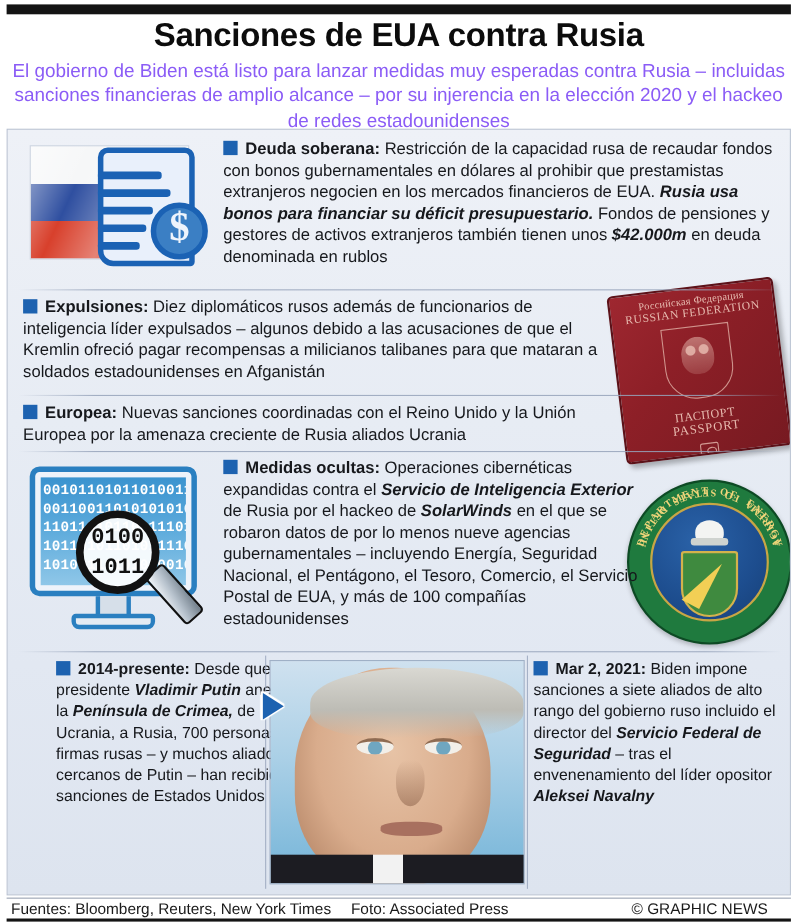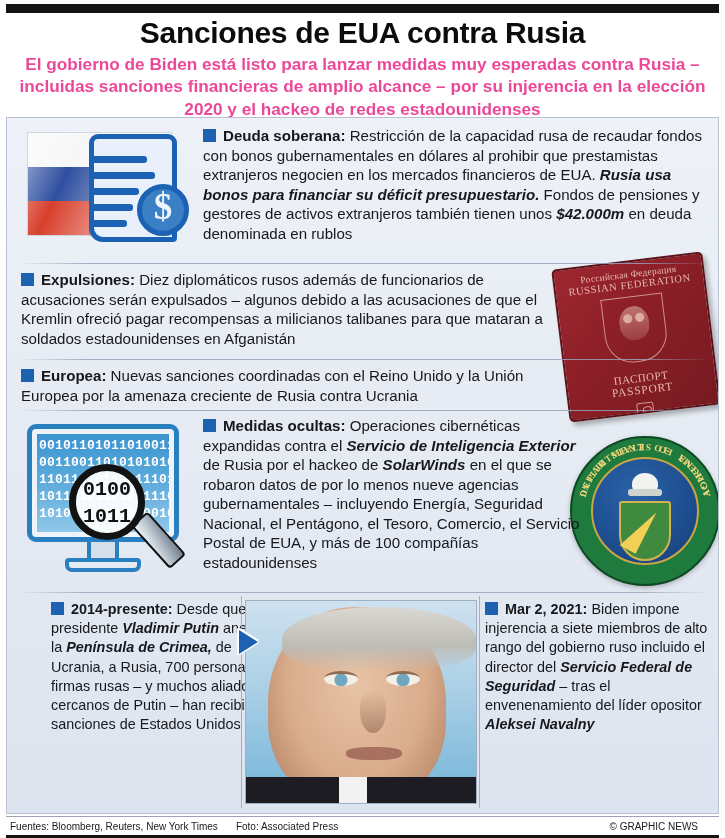--- a/index.html
+++ b/index.html
@@ -25,21 +25,21 @@
     position: absolute; left: 0; top: 14px; width: 725px;
     text-align: center;
     padding: 0 0;
   }
   .title {
     font-size: 30px; font-weight: bold; color: #0c0c0c;
     letter-spacing: -0.3px; line-height: 34px;
     margin-top: 2px;
   }
   .subtitle {
-    font-size: 17.2px; font-weight: bold; color: #ec4899;
+    font-size: 17.2px; font-weight: normal; color: #8b5cf6;
     line-height: 22.4px; margin-top: 3px;
     padding: 0 6px;
   }
 
   
   .body-panel {
     position: absolute; left: 6px; top: 117px;
     width: 713px; height: 697px;
     background: linear-gradient(180deg,#eef1f7 0%, #e7ecf4 38%, #e2e8f2 70%, #dde4ef 100%);
     border: 1px solid #b9c2d2;
@@ -279,21 +279,21 @@
   .vline {
     position: absolute; top: 478px; width: 1px; height: 212px;
     background: rgba(150,163,186,.8);
   }
 
   
   .footer {
     position: absolute; left: 6px; top: 816px; width: 713px; height: 22px;
     border-top: 1px solid #9aa3b2; border-bottom: 3px solid #141414;
     display: flex; align-items: center;
-    font-size: 10px; color: #1a1a1a;
+    font-size: 14px; color: #1a1a1a;
   }
   .footer .src { margin-left: 4px; }
   .footer .foto { margin-left: 18px; }
   .footer .cr { margin-left: auto; margin-right: 21px; }
 </style>
 </head>
 <body>
 
 <div class="page">
 
@@ -410,27 +410,27 @@
       </div>
     </div>
 
     <div class="blk" id="blk-deuda">
       <span class="bullet"></span><b>Deuda soberana:</b><span> Restricción de la capacidad rusa de recaudar fondos con bonos gubernamentales en dólares al prohibir que prestamistas extranjeros negocien en los mercados financieros de EUA. </span><i>Rusia usa bonos para financiar su déficit presupuestario.</i><span> Fondos de pensiones y gestores de activos extranjeros también tienen unos </span><i>$42.000m</i><span> en deuda denominada en rublos</span>
     </div>
 
     <div class="divider" style="top:145px;"></div>
 
     <div class="blk" id="blk-expul">
-      <span class="bullet"></span><b>Expulsiones:</b><span> Diez diplomáticos rusos además de funcionarios de acusaciones serán expulsados – algunos debido a las acusaciones de que el Kremlin ofreció pagar recompensas a milicianos talibanes para que mataran a soldados estadounidenses en Afganistán</span>
+      <span class="bullet"></span><b>Expulsiones:</b><span> Diez diplomáticos rusos además de funcionarios de inteligencia líder expulsados – algunos debido a las acusaciones de que el Kremlin ofreció pagar recompensas a milicianos talibanes para que mataran a soldados estadounidenses en Afganistán</span>
     </div>
 
     <div class="divider" style="top:241px;"></div>
 
     <div class="blk" id="blk-ucrania">
-      <span class="bullet"></span><b>Europea:</b><span> Nuevas sanciones coordinadas con el Reino Unido y la Unión Europea por la amenaza creciente de Rusia contra Ucrania</span>
+      <span class="bullet"></span><b>Europea:</b><span> Nuevas sanciones coordinadas con el Reino Unido y la Unión Europea por la amenaza creciente de Rusia aliados Ucrania</span>
     </div>
 
     <div class="divider" style="top:292px;"></div>
 
     <div class="blk" id="blk-ocultas">
       <span class="bullet"></span><b>Medidas ocultas:</b><span> Operaciones cibernéticas expandidas contra el </span><i>Servicio de Inteligencia Exterior</i><span> de Rusia por el hackeo de </span><i>SolarWinds</i><span> en el que se robaron datos de por lo menos nueve agencias gubernamentales – incluyendo Energía, Seguridad Nacional, el Pentágono, el Tesoro, Comercio, el Servicio Postal de EUA, y más de 100 compañías estadounidenses</span>
     </div>
 
     <div class="divider" style="top:474px;"></div>
 
@@ -451,21 +451,21 @@
         <div class="mouth"></div>
       </div>
       <div class="suit"></div>
     </div>
     <div class="arrow-marker"></div>
 
     <div class="vline" style="left:472px;"></div>
 
     <div class="bot-right">
       <div class="blk">
-        <span class="bullet"></span><b>Mar 2, 2021:</b><span> Biden impone injerencia a siete miembros de alto rango del gobierno ruso incluido el director del </span><i>Servicio Federal de Seguridad</i><span> – tras el envenenamiento del líder opositor </span><i>Aleksei Navalny</i>
+        <span class="bullet"></span><b>Mar 2, 2021:</b><span> Biden impone sanciones a siete aliados de alto rango del gobierno ruso incluido el director del </span><i>Servicio Federal de Seguridad</i><span> – tras el envenenamiento del líder opositor </span><i>Aleksei Navalny</i>
       </div>
     </div>
 
   </div>
 
   <div class="footer">
     <span class="src">Fuentes: Bloomberg, Reuters, New York Times</span>
     <span class="foto">Foto: Associated Press</span>
     <span class="cr">© GRAPHIC NEWS</span>
   </div>

